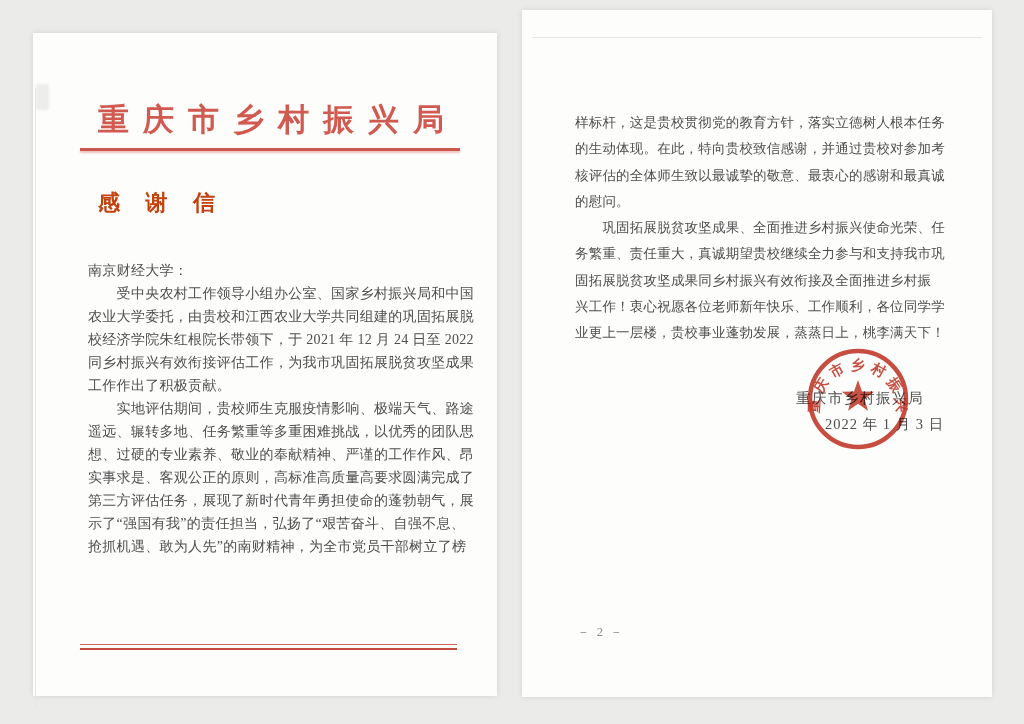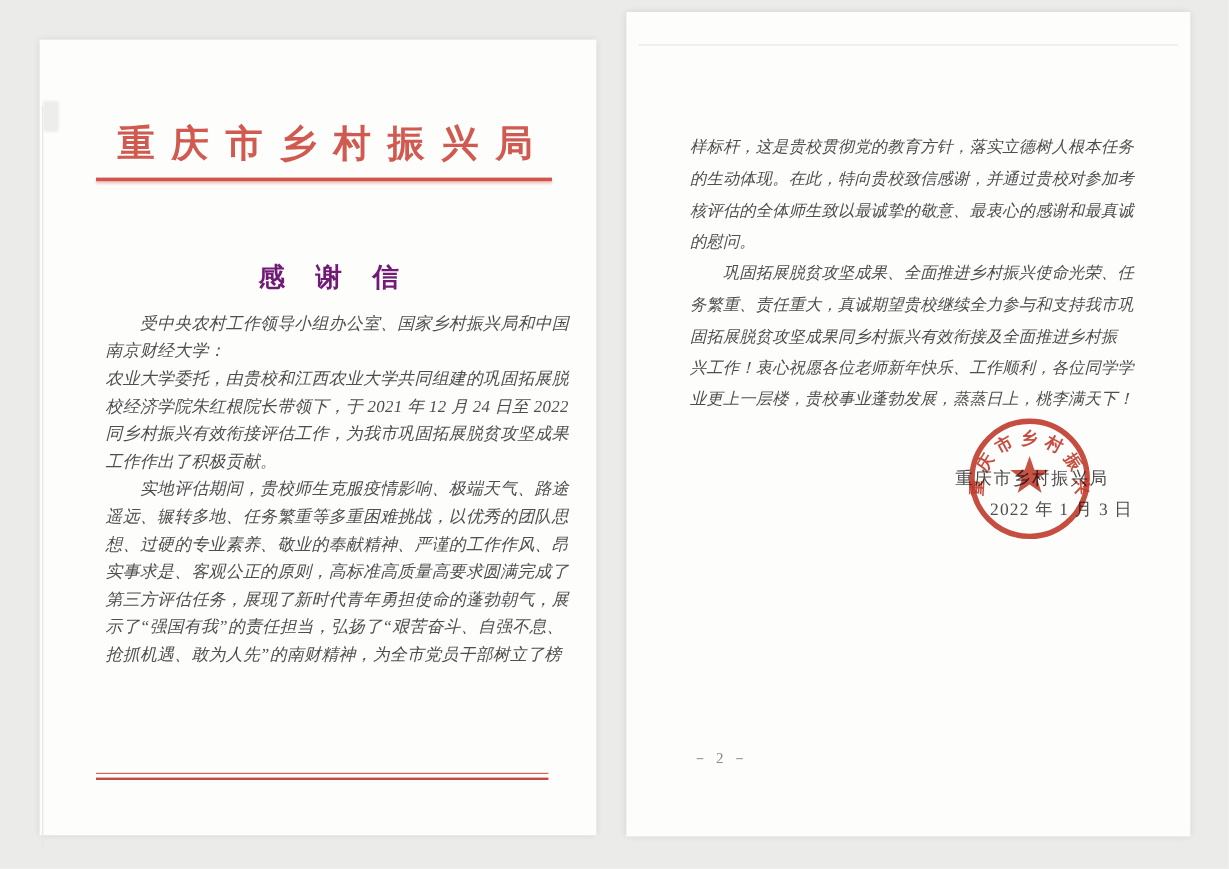--- a/index.html
+++ b/index.html
@@ -25,25 +25,25 @@
     text-align:center;font-weight:bold;
     font-size:31px;letter-spacing:14px;text-indent:14px;
     color:#d15a50;white-space:nowrap;
   }
   .letterhead-rule{
     position:absolute;left:80px;top:148px;width:380px;height:3px;
     background:#cf564c;box-shadow:0 2px 2px rgba(207,86,76,.35);
   }
   .letter-title{
     position:absolute;left:88px;top:188px;width:372px;
-    text-align:center;font-weight:bold;font-size:22px;
-    letter-spacing:10px;text-indent:10px;color:#701a75;white-space:nowrap;margin-top:28px;
+    text-align:left;font-weight:bold;font-size:22px;
+    letter-spacing:10px;text-indent:10px;color:#c2410c;white-space:nowrap;
   }
 
-  .body-text{position:absolute;color:#4e4e4e;font-style:italic;}
+  .body-text{position:absolute;color:#4e4e4e;}
   .body-left{left:88px;top:259px;width:380px;font-size:14px;letter-spacing:.3px;}
   .body-left .line{height:23px;line-height:23px;}
   .body-right{left:575px;top:110px;width:380px;font-size:13.5px;letter-spacing:.2px;}
   .body-right .line{height:26.3px;line-height:26.3px;}
   .line{white-space:nowrap;}
 
   .footer-rule{
     position:absolute;left:80px;top:644px;width:377px;height:3px;
     border-top:1.5px solid #d0625a;border-bottom:2.5px solid #c54b42;
   }
@@ -73,22 +73,22 @@
   <div class="page page-left">
     <div class="crease" style="left:2px;top:55px;width:1px;height:620px;"></div>
   </div>
   <div class="smudge"></div>
 
   <div class="letterhead">重庆市乡村振兴局</div>
   <div class="letterhead-rule"></div>
   <div class="letter-title">感  谢  信</div>
 
   <div class="body-text body-left">
+      <div class="line">南京财经大学：</div>
       <div class="line">　　受中央农村工作领导小组办公室、国家乡村振兴局和中国</div>
-      <div class="line">南京财经大学：</div>
       <div class="line">农业大学委托，由贵校和江西农业大学共同组建的巩固拓展脱</div>
       <div class="line">校经济学院朱红根院长带领下，于 2021 年 12 月 24 日至 2022</div>
       <div class="line">同乡村振兴有效衔接评估工作，为我市巩固拓展脱贫攻坚成果</div>
       <div class="line">工作作出了积极贡献。</div>
       <div class="line">　　实地评估期间，贵校师生克服疫情影响、极端天气、路途</div>
       <div class="line">遥远、辗转多地、任务繁重等多重困难挑战，以优秀的团队思</div>
       <div class="line">想、过硬的专业素养、敬业的奉献精神、严谨的工作作风、昂</div>
       <div class="line">实事求是、客观公正的原则，高标准高质量高要求圆满完成了</div>
       <div class="line">第三方评估任务，展现了新时代青年勇担使命的蓬勃朝气，展</div>
       <div class="line">示了“强国有我”的责任担当，弘扬了“艰苦奋斗、自强不息、</div>

